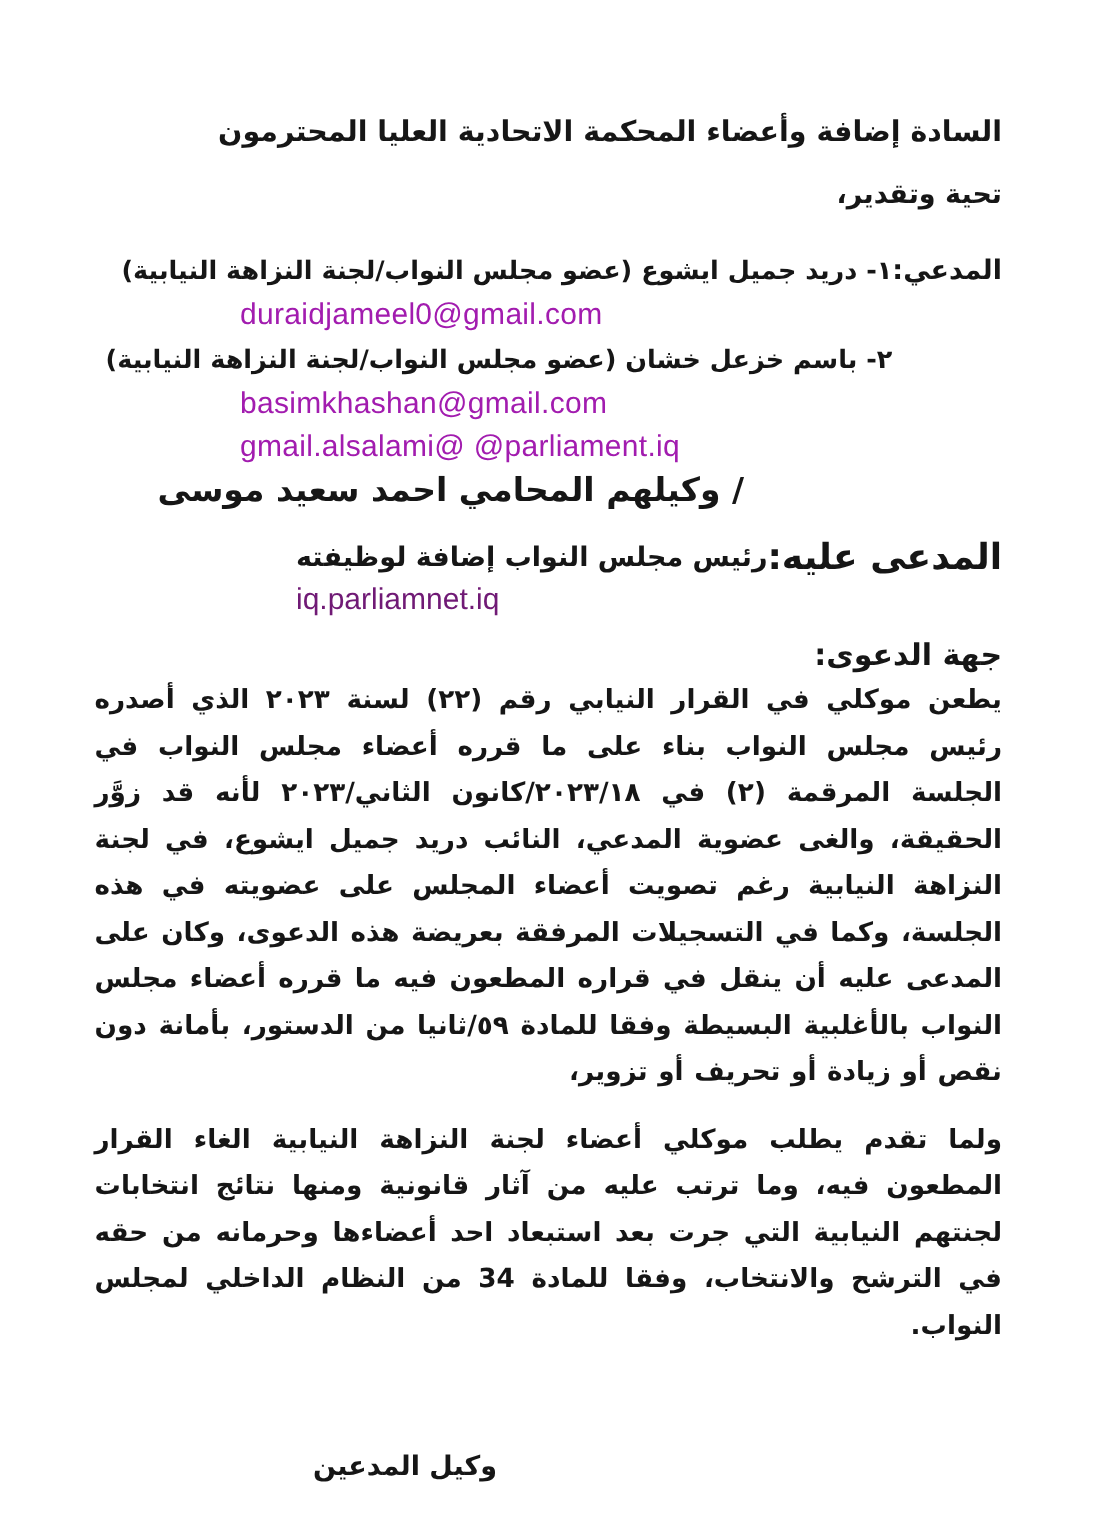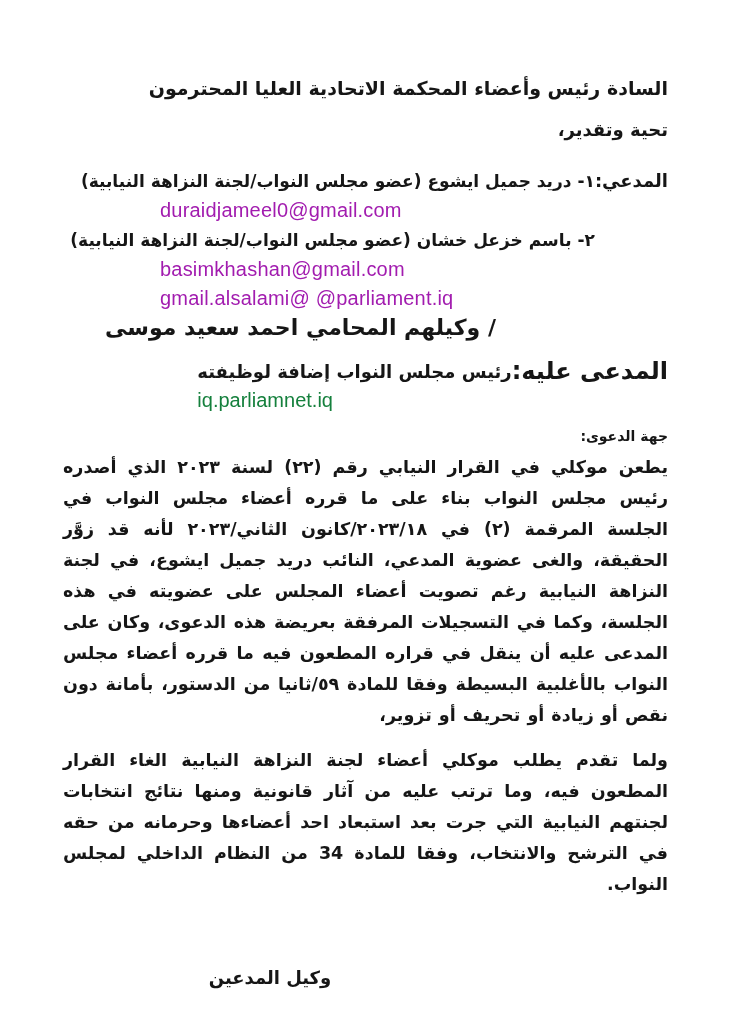--- a/index.html
+++ b/index.html
@@ -30,24 +30,24 @@
   }
   .attorney{font-size:22px;line-height:30px;text-align:left;padding-left:42px;white-space:nowrap;}
 
   .defendant{display:flex;margin-top:14px;align-items:flex-start;}
   .defendant-label{flex:0 0 108px;font-size:24px;line-height:29px;white-space:nowrap;}
   .defendant-body{display:inline-block;}
   .defendant-name{font-size:18px;line-height:29px;white-space:nowrap;letter-spacing:-0.3px;}
   .defendant-site{
     direction:ltr;text-align:left;
     font-family:"Liberation Sans",sans-serif;font-weight:400;
-    font-size:20px;line-height:29px;color:#15803d;
+    font-size:20px;line-height:29px;color:#701a75;
   }
 
-  .case-heading{margin-top:6px;font-size:14px;line-height:30px;text-align:right;}
+  .case-heading{margin-top:6px;font-size:20px;line-height:30px;text-align:right;}
   .para{
     font-size:17.5px;line-height:31px;
     text-align:justify;text-justify:inter-word;
     letter-spacing:-0.2px;
     word-spacing:1px;
   }
   .para1{margin-top:1px;}
   .para2{margin-top:14px;}
 
   .signature{
@@ -56,21 +56,21 @@
     margin-top:62px;
     text-align:center;
   }
   .sig-line{font-size:18px;line-height:32px;}
 </style>
 </head>
 <body>
 
 <div class="page">
 
-  <div class="salutation">السادة رئيس وأعضاء المحكمة الاتحادية العليا المحترمون</div>
+  <div class="salutation">السادة إضافة وأعضاء المحكمة الاتحادية العليا المحترمون</div>
   <div class="greeting">تحية وتقدير،</div>
 
   <div class="party">
     <div class="party-label">المدعي:</div>
     <div class="party-items">
       <div class="p-name">١- دريد جميل ايشوع (عضو مجلس النواب/لجنة النزاهة النيابية)</div>
       <div class="p-email">duraidjameel0@gmail.com</div>
       <div class="p-name">٢- باسم خزعل خشان (عضو مجلس النواب/لجنة النزاهة النيابية)</div>
       <div class="p-email">basimkhashan@gmail.com</div>
       <div class="p-email">gmail.alsalami@ @parliament.iq</div>

